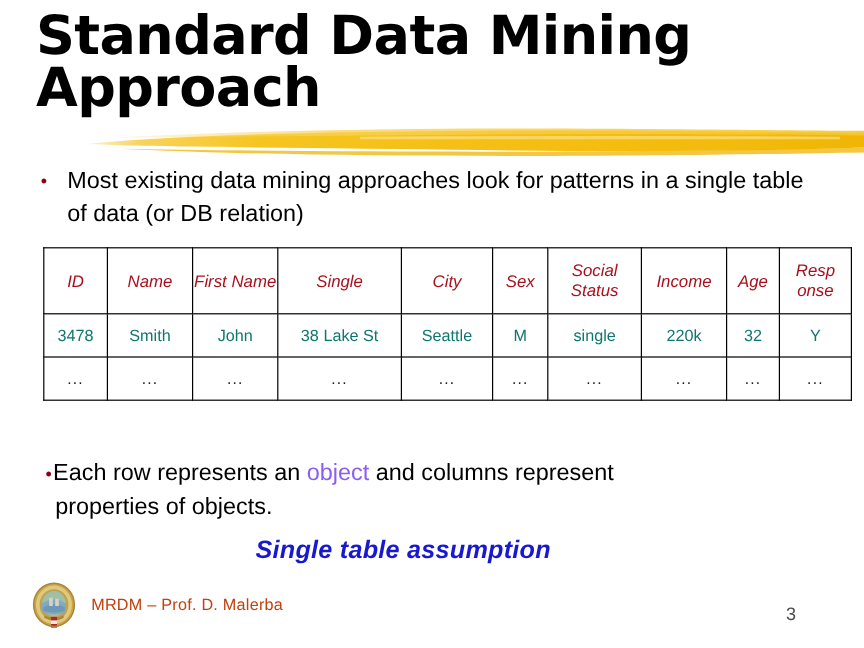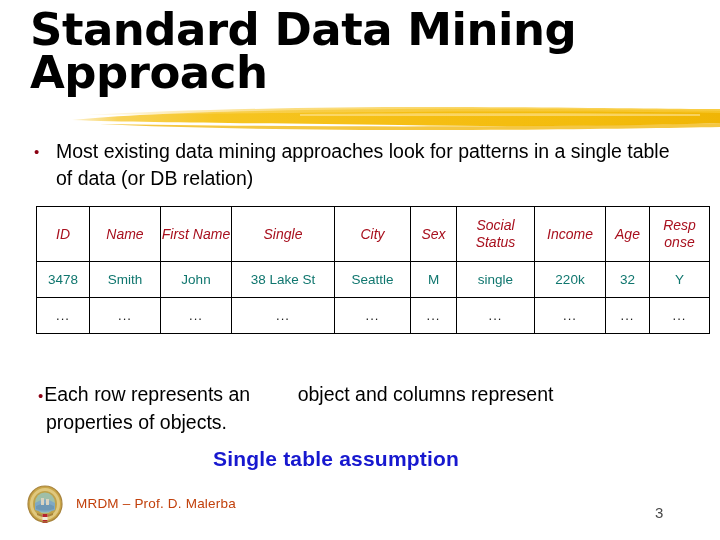--- a/index.html
+++ b/index.html
@@ -126,37 +126,37 @@
     font-size: 19.5px;
     line-height: 26px;
     color: #000000;
   }
   #bullet-2 .marker2 {
     color: #8B0012;
     font-size: 15px;
     margin-right: 1px;
   }
   #bullet-2 .hl {
-    color: #000000;
-    margin-left: 42px;
+    color: #8b5cf6;
   }
   #bullet-2 .line2 {
     display: block;
     margin-left: 8px;
   }
 
   
   #emphasis-line {
     position: absolute;
     left: 0px;
     top: 447px;
     width: 672px;
     text-align: center;
     font-size: 21px;
     font-weight: bold;
+    font-style: italic;
     color: #1718CF;
     font-family: "Liberation Sans", sans-serif;
     letter-spacing: 0.2px;
   }
 
   
   #footer-logo {
     position: absolute;
     left: 25px;
     top: 484px;

